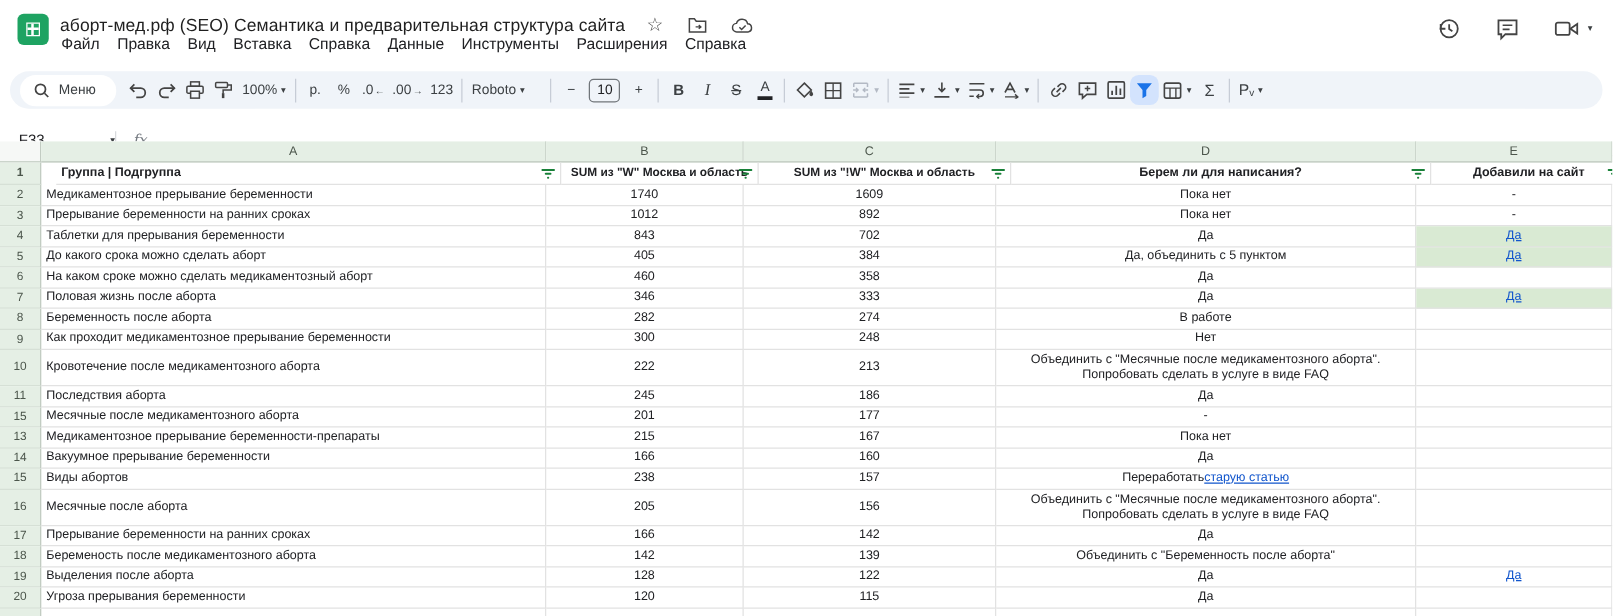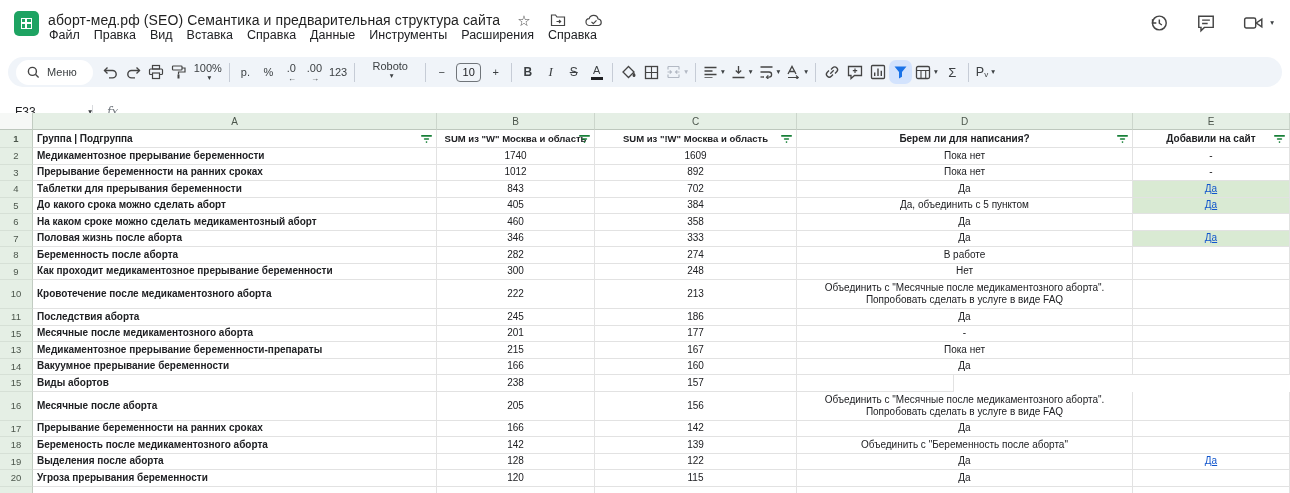--- a/index.html
+++ b/index.html
@@ -18,21 +18,21 @@
   .star-glyph { font-size:15px; line-height:1; color:#444; }
   .menus { position:absolute; left:42px; top:26px; display:flex; }
   .menu-item { font-size:12.5px; color:#202124; padding:2px 7px; border-radius:4px; cursor:default; }
   .top-actions { position:absolute; right:16px; top:13px; display:flex; align-items:center; gap:27px; }
   .top-action { display:flex; align-items:center; gap:3px; }
 
   
   .toolbar { position:absolute; top:57px; left:8px; right:8px; height:30px; background:#f0f4f9; border-radius:17px; display:flex; align-items:center; padding:0 8px; }
   .search-pill { background:#fff; border-radius:13px; height:25px; display:flex; align-items:center; gap:7px; padding:0 16px 0 11px; margin-right:6px; font-size:11px; color:#3c4043; }
   .tb-btn { height:24px; min-width:23px; padding:0 3px; display:flex; align-items:center; justify-content:center; border-radius:4px; color:#3c4043; font-size:11.5px; white-space:nowrap; }
-  .tb-btn.txt { font-size:11px;flex-direction:column; }
+  .tb-btn.txt { font-size:11px; }
   .tb-sep { width:1px; height:19px; background:#c6ccd6; margin:0 4px; flex:none; }
   .caret { font-size:7.5px; color:#3c4043; margin-left:3px; line-height:1; }
   .fs-box { width:25px; height:19px; border:1px solid #70757a; border-radius:4px; display:flex; align-items:center; justify-content:center; font-size:11px; color:#202124; margin:0 3px; background:#f0f4f9; }
   .bold-b { font-weight:700; font-size:12px; }
   .italic-i { font-style:italic; font-family:"Liberation Serif", serif; font-size:13px; }
   .strike-s { text-decoration:line-through; font-size:12px; }
   .tcol { display:flex; flex-direction:column; align-items:center; line-height:1; }
   .tcol .a { font-size:11px; }
   .tcol .bar { width:12px; height:3px; background:#202124; margin-top:1px; }
   .tiny-arrow { font-size:8px; margin-left:1px; color:#3c4043; }
@@ -54,29 +54,29 @@
   .col-letters { display:flex; height:17px; }
   .corner { width:33px; background:#f6f8f6; border-right:1px solid #c2ccc2; border-bottom:1px solid #bdc7bd; }
   .letter { background:#e5efe5; color:#4c564c; font-size:10px; display:flex; align-items:center; justify-content:center; border-right:1px solid #ccd6cc; border-bottom:1px solid #bdc7bd; }
   .w-a{width:404px;} .w-b{width:158px;} .w-c{width:202px;} .w-d{width:336px;} .w-e{width:157px;}
 
   .tr { display:flex; height:16.5px; }
   .tr.hrow { height:18px; }
   .tr.tall { height:29px; }
   .td { height:100%; border-right:1px solid #e2e2e2; border-bottom:1px solid #e2e2e2; font-size:10px; color:#202124; display:flex; align-items:center; justify-content:center; overflow:hidden; line-height:1.18; text-align:center; white-space:pre-line; }
   .td.rownum { width:33px; background:#e5efe5; color:#4c564c; font-size:9.5px; border-right:1px solid #c2ccc2; border-bottom:1px solid #d6e0d6; flex:none; }
-  .td.ca { width:404px; justify-content:flex-start; text-align:left; padding-left:4px; white-space:nowrap; flex:none;font-weight:bold; }
+  .td.ca { width:404px; justify-content:flex-start; text-align:left; padding-left:4px; white-space:nowrap; flex:none; }
   .td.cb { width:158px; flex:none; }
   .td.cc { width:202px; flex:none; }
   .td.cd { width:336px; flex:none; padding:0 14px; }
   .td.ce { width:157px; flex:none; }
   .td.green { background:#d9ead3; }
   .cell-link { color:#1155cc; text-decoration:underline; }
   .hrow .td { font-weight:700; position:relative; }
-  .hrow .td.ca { padding-left:4px; }
+  .hrow .td.ca { padding-left:4px;margin-left:12px; }
   .hrow .htext { overflow:hidden; white-space:nowrap; }
   .hfilter { position:absolute; right:4px; top:50%; transform:translateY(-50%); display:flex; }
 
   svg.ic { display:block; }
 </style>
 </head>
 <body>
 
 <div class="screen">
 
@@ -463,20 +463,21 @@
     <div class="td cb">166</div>
     <div class="td cc">160</div>
     <div class="td cd">Да</div>
     <div class="td ce"></div>
   </div>
         <div class="tr">
     <div class="td rownum">15</div>
     <div class="td ca">Виды абортов</div>
     <div class="td cb">238</div>
     <div class="td cc">157</div>
+    <div class="td cd">Переработать <a class="cell-link">старую статью</a></div>
     <div class="td ce"></div>
   </div>
         <div class="tr tall">
     <div class="td rownum">16</div>
     <div class="td ca">Месячные после аборта</div>
     <div class="td cb">205</div>
     <div class="td cc">156</div>
     <div class="td cd">Объединить с "Месячные после медикаментозного аборта".
 Попробовать сделать в услуге в виде FAQ</div>
     <div class="td ce"></div>

